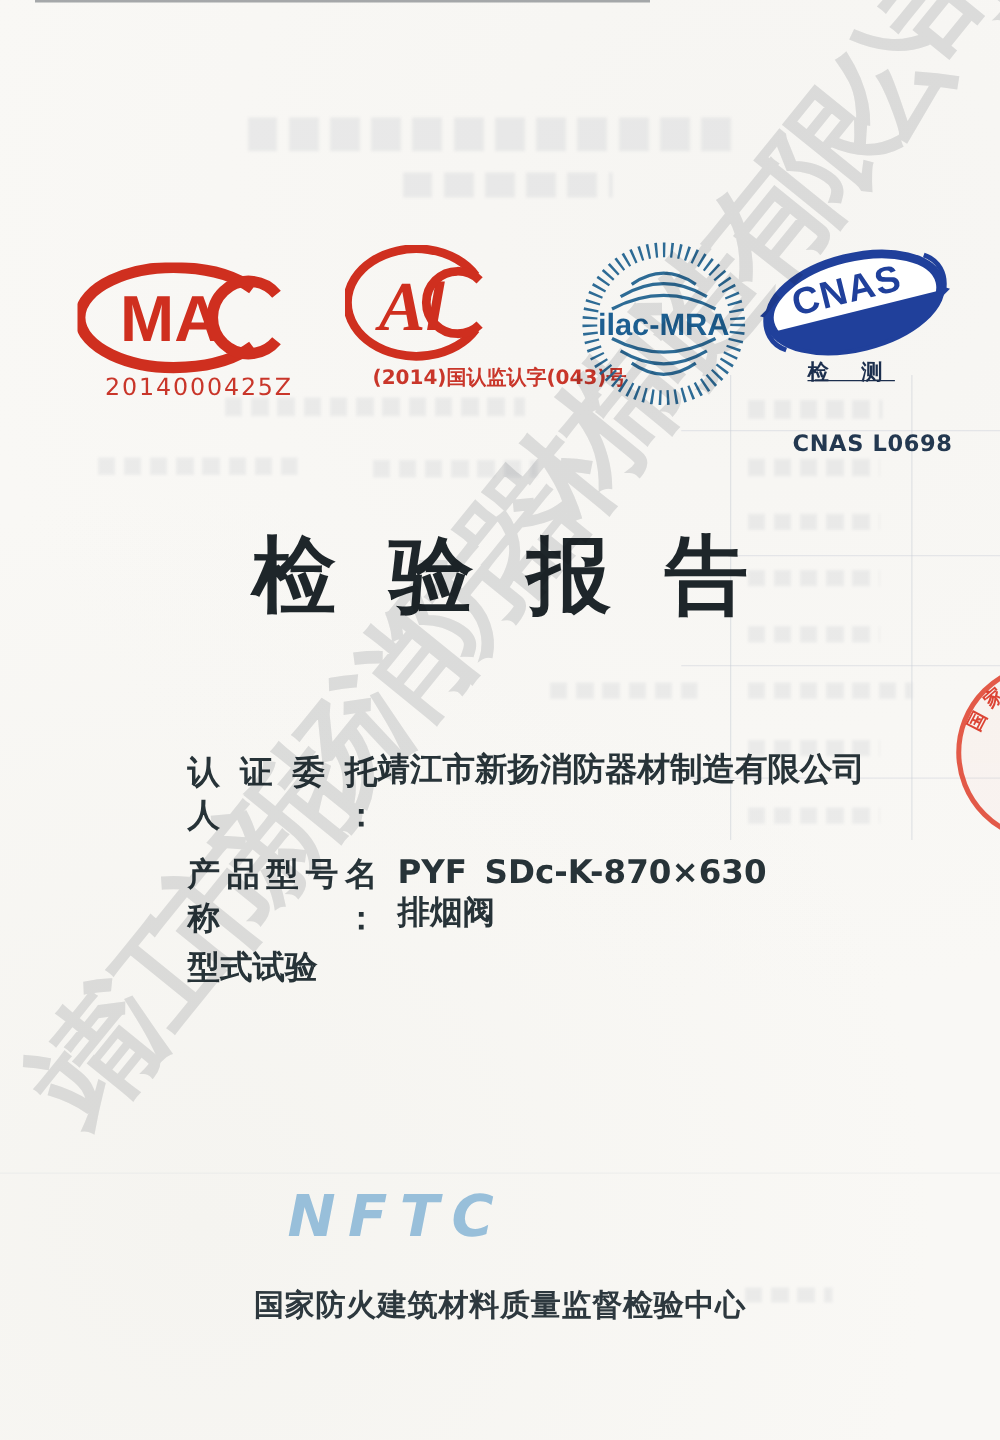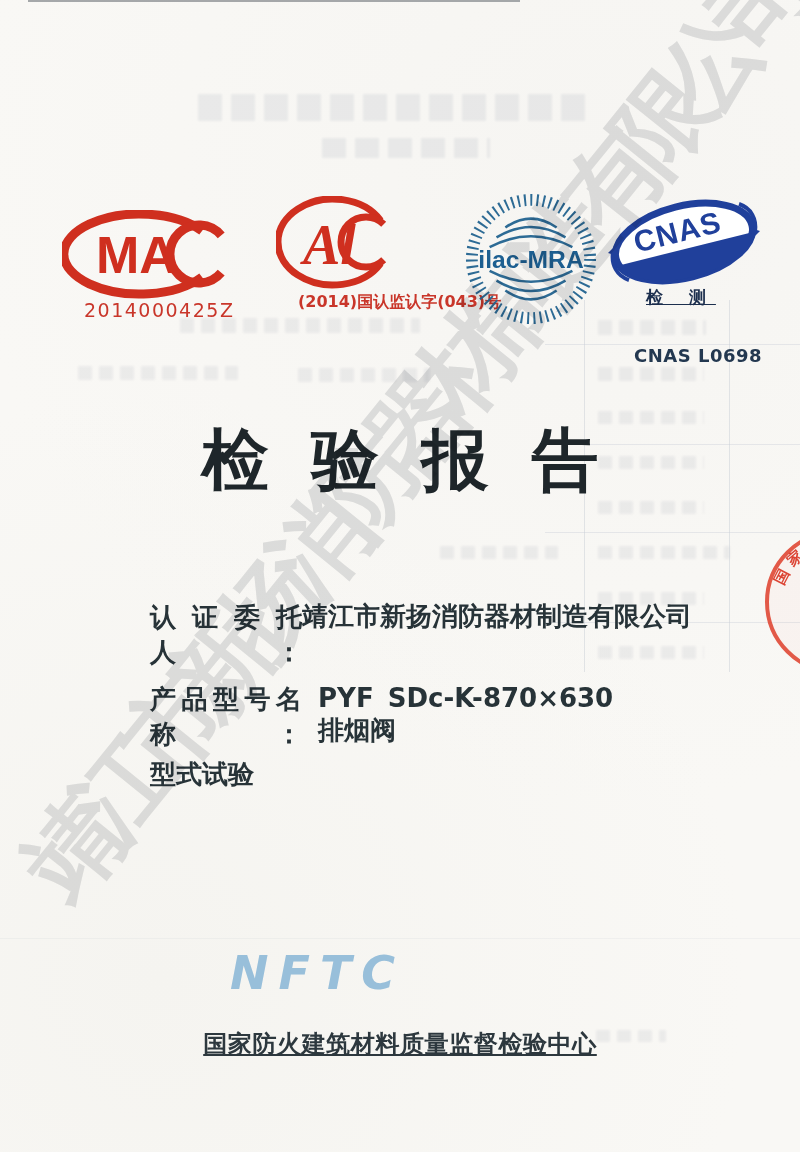--- a/index.html
+++ b/index.html
@@ -43,21 +43,21 @@
   .field-row{left:150px;font-size:26px;font-weight:bold;color:#273338;display:flex;align-items:flex-start;}
   .field-label{display:inline-block;width:152px;text-align:justify;text-align-last:justify;flex:0 0 152px;}
   .field-value{white-space:pre;word-spacing:5px;line-height:32px;}
   .nftc{
     left:0;top:946px;width:635px;text-align:center;
     font-size:46px;font-weight:bold;font-style:italic;
     letter-spacing:10px;color:#98bfda;
   }
   .org{
     left:0;top:1028px;width:800px;text-align:center;
-    font-size:24px;font-weight:bold;letter-spacing:.6px;color:#2d383e;text-decoration:underline;
+    font-size:24px;font-weight:bold;letter-spacing:.6px;color:#2d383e;
   }
 </style>
 </head>
 <body>
 
 <div class="page">
 
   <div class="abs scanline"></div>
   <div class="bt hdr" style="left:198px;top:94px;width:392px;height:27px;"></div>
   <div class="bt hdr" style="left:322px;top:138px;width:168px;height:20px;"></div>

